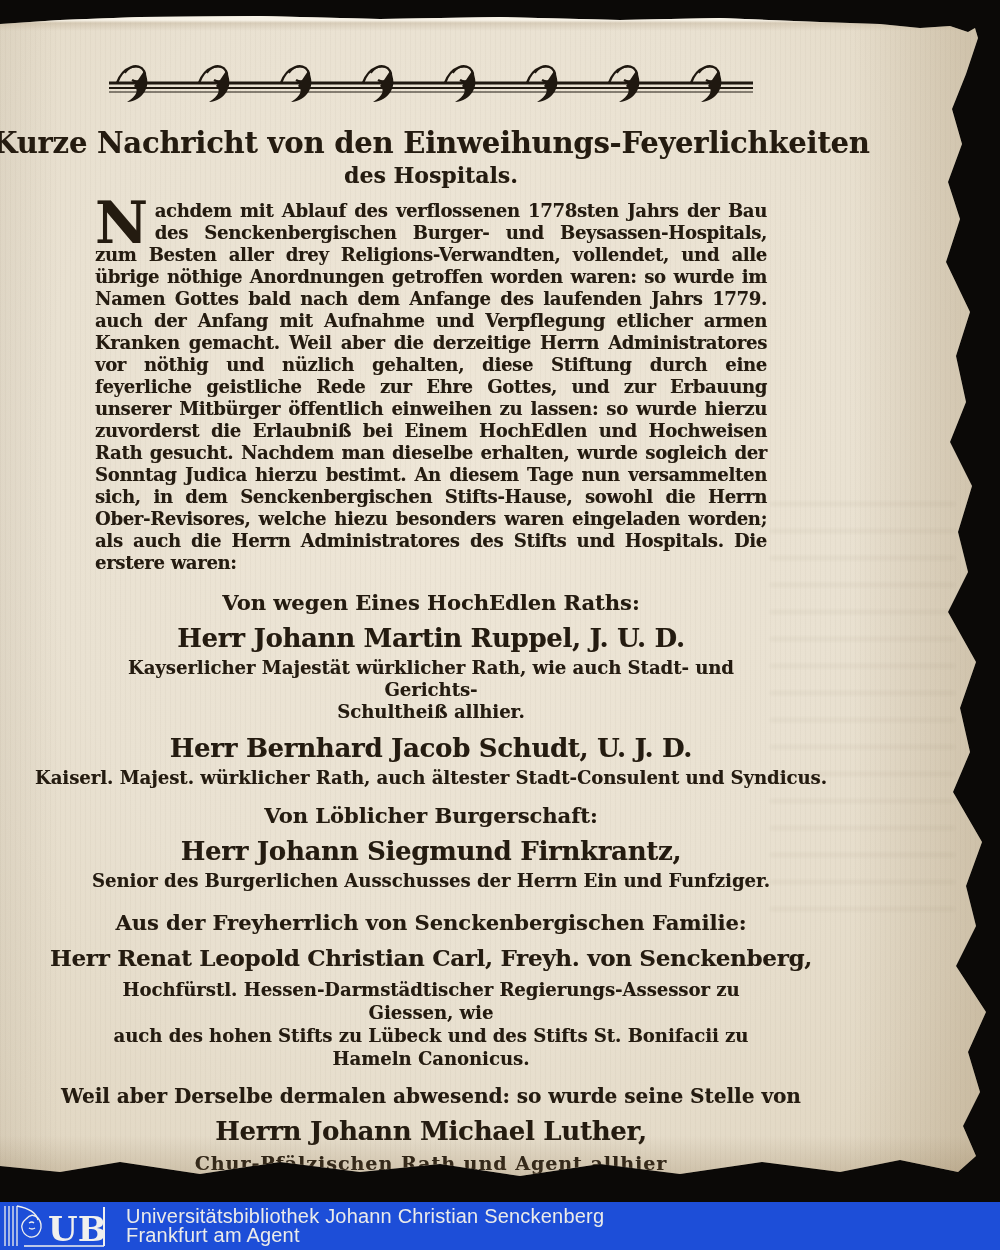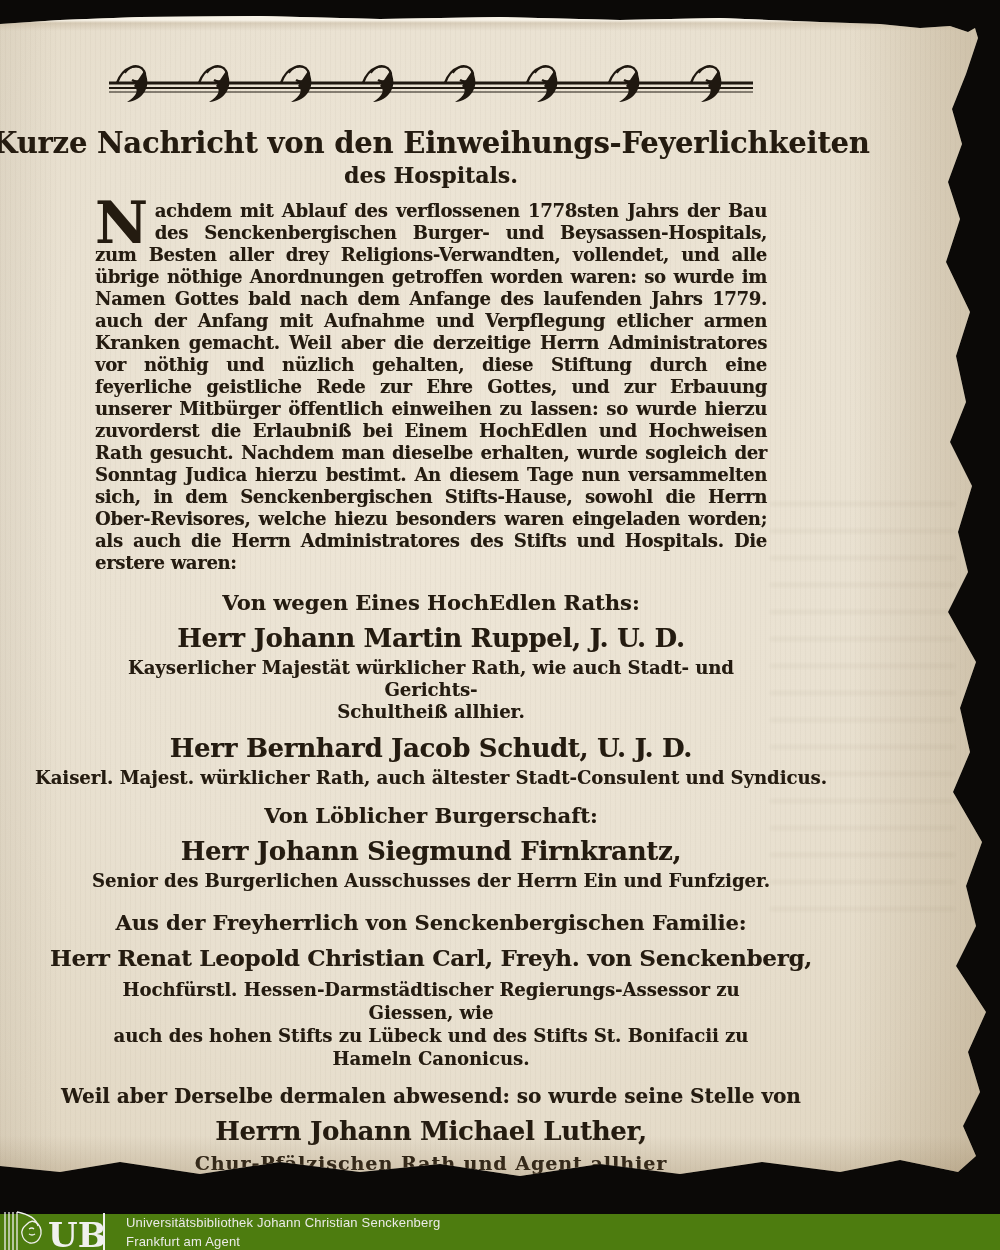--- a/index.html
+++ b/index.html
@@ -65,26 +65,26 @@
   .role{margin-top:4px;font-size:18px;line-height:22px;font-weight:bold;text-align:center;}
   .role3l{margin-top:6px;font-size:18px;line-height:23px;font-weight:bold;text-align:center;}
   .absent{margin-top:14px;font-size:20px;line-height:24px;font-weight:bold;}
   .role-sp{margin-top:6px;font-size:19px;line-height:23px;font-weight:bold;letter-spacing:1px;text-align:center;}
   .bottomrow{
     margin-top:12px;display:flex;align-items:baseline;font-size:18px;font-weight:bold;
   }
   .bottomrow .mid{flex:1;text-align:center;}
   
   .footer{
-    position:absolute;left:0;bottom:0;width:1000px;height:36px;
-    background:#4d7c0f;display:flex;align-items:center;
+    position:absolute;left:0;bottom:0;width:1000px;height:48px;
+    background:#1d4ed8;display:flex;align-items:center;
     font-family:"Liberation Sans", sans-serif;
   }
   .footer .lines{
-    margin-left:14px;color:#ebebe9;font-size:13px;line-height:19px;letter-spacing:0.2px;
+    margin-left:14px;color:#ebebe9;font-size:20px;line-height:19px;letter-spacing:0.2px;
   }
   .ublogo{display:block;margin-left:2px;}
 </style>
 </head>
 <body>
 
 <div class="paper">
   <div class="texture"></div>
 
   <div class="content">

